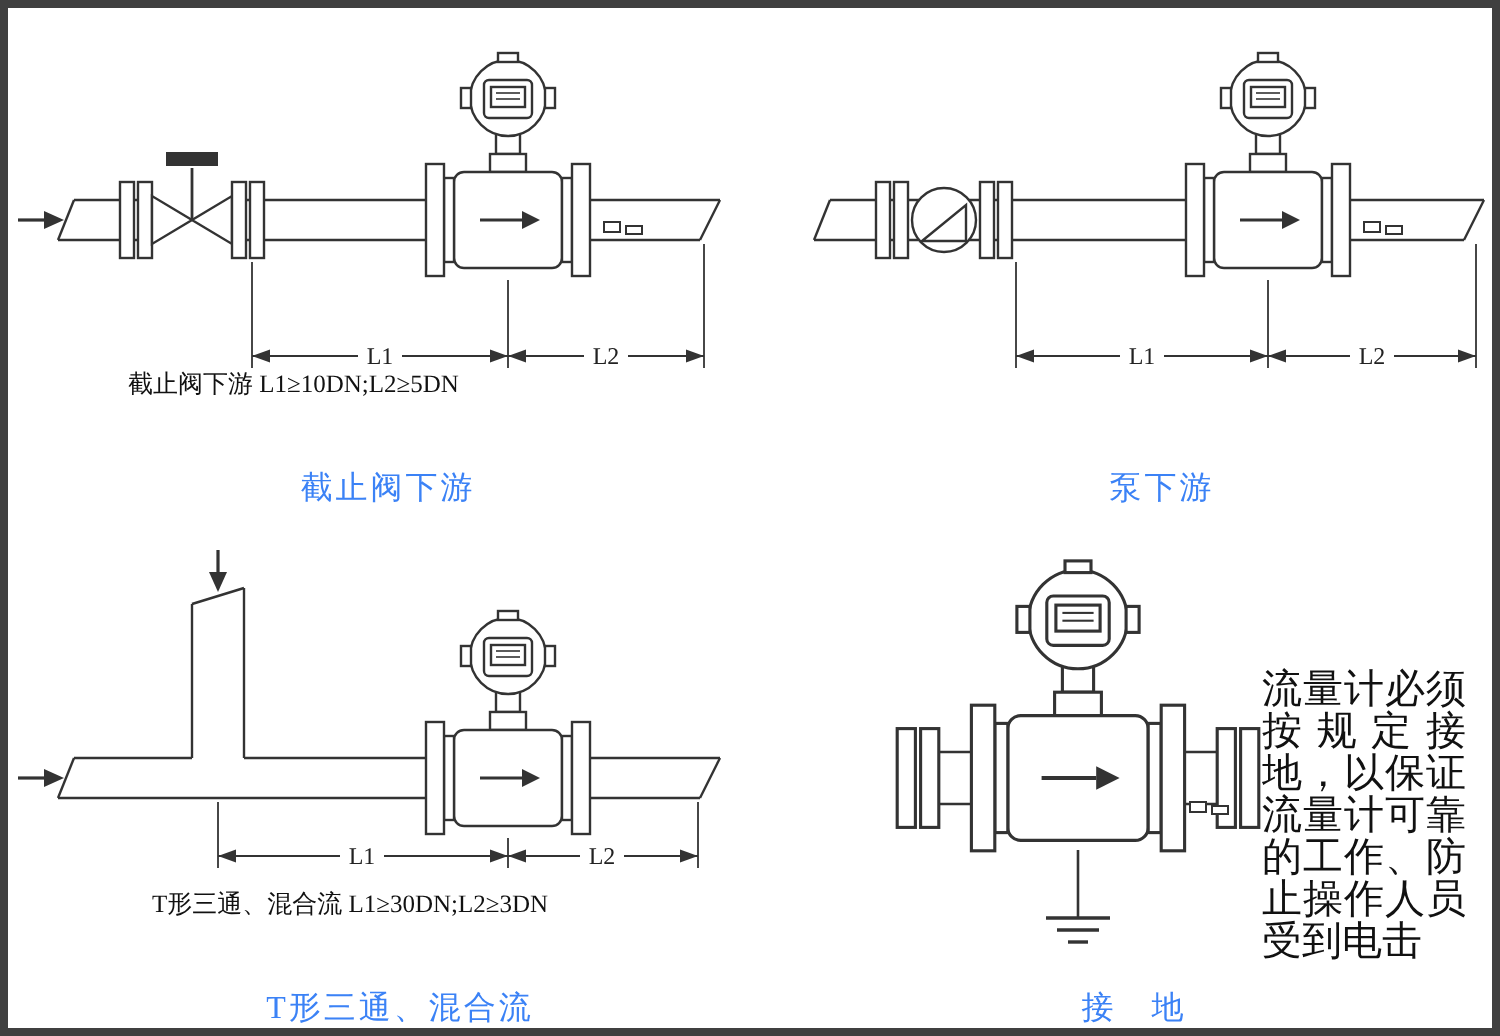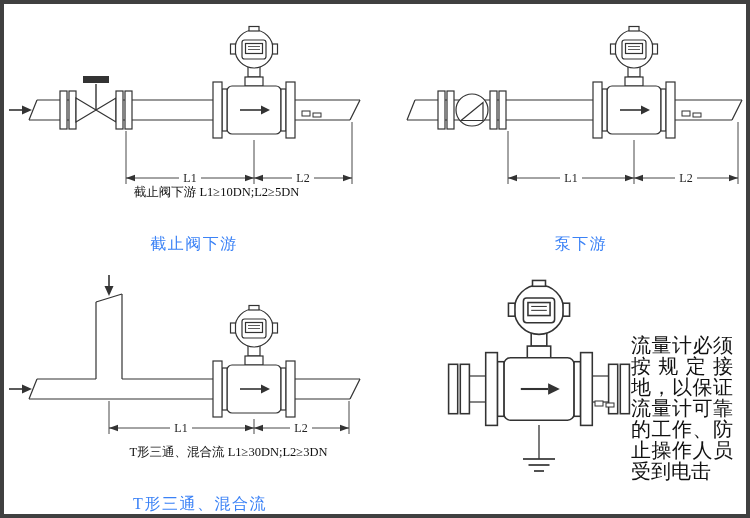--- a/index.html
+++ b/index.html
@@ -1,20 +1,20 @@
 <!DOCTYPE html>
 <html><head>
 <meta charset="utf-8">
 <style>
   *{margin:0;padding:0;box-sizing:border-box}
   html,body{background:#ffffff}
   body{font-family:"Liberation Serif", serif; color:#111;}
   .page{position:relative;width:750px;height:518px;background:#fff;border:4px solid #404040;overflow:hidden;}
   .quad{position:absolute;}
-  .caption{position:absolute;font-size:12.5px;color:#111;text-align:center;white-space:pre;font-family:"Liberation Serif", serif;}
+  .caption{position:absolute;font-size:12.5px;color:#111;text-align:left;white-space:pre;font-family:"Liberation Serif", serif;}
   .title{position:absolute;font-size:16px;color:#3b82f6;text-align:center;white-space:pre;letter-spacing:1.5px;font-family:"Liberation Serif", serif;}
   .note{position:absolute;width:102px;font-size:20px;line-height:21px;color:#111;text-align:justify;font-family:"Liberation Serif", serif;}
   svg text{font-family:"Liberation Serif", serif;}
 </style>
 </head>
 <body>
 
 <div class="page">
 
   <svg width="0" height="0" style="position:absolute" aria-hidden="true">
@@ -185,14 +185,15 @@
       <line x1="193" y1="102" x2="215" y2="102"></line>
       <line x1="193" y1="128" x2="215" y2="128"></line>
     </g>
     <use href="#sym-flangepair" transform="translate(60,115) scale(1.3)"></use>
     <use href="#sym-flangepair" transform="translate(220,115) scale(1.3)"></use>
     <use href="#sym-meter" transform="translate(140,115) scale(1.3)"></use>
     <use href="#sym-weep" x="196" y="130"></use>
     <use href="#sym-ground" x="140" y="185"></use>
   </svg>
   <div class="note" style="left:627px;top:331px">流量计必须按规定接地，以保证流量计可靠的工作、防止操作人员受到电击</div>
+  <div class="title" style="left:413px;top:490px;width:300px">接　地</div>
 
 </div>
 
 </body></html>

